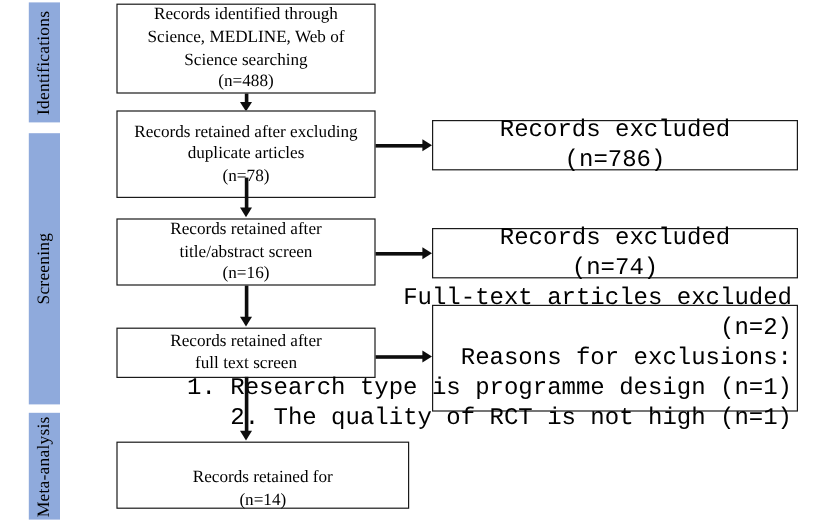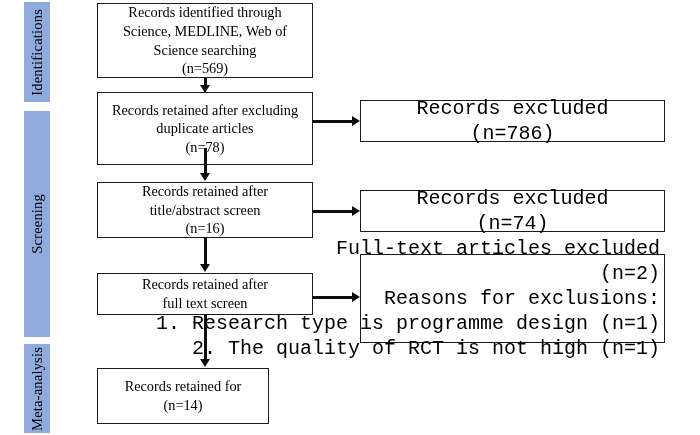--- a/index.html
+++ b/index.html
@@ -102,21 +102,21 @@
   </div>
 
   <div class="stage-bar" style="left:24px; top:344px; width:26px; height:89px;">
     <span class="stage-label">Meta-analysis</span>
   </div>
 
   <div class="node" style="left:97px; top:3px; width:216px; height:75px;">
     <span class="line">Records identified through</span>
     <span class="line">Science, MEDLINE, Web of</span>
     <span class="line">Science searching</span>
-    <span class="line">(n=569)</span>
+    <span class="line">(n=488)</span>
   </div>
 
   <div class="conn-v" style="left:203.5px; top:78px; height:9px;"></div>
   <div class="arrow-down" style="left:199.5px; top:85px;"></div>
 
   <div class="node" style="left:97px; top:92px; width:216px; height:73px;">
     <span class="line">Records retained after excluding</span>
     <span class="line">duplicate articles</span>
     <span class="line">(n=78)</span>
   </div>
@@ -161,18 +161,18 @@
     <span class="line">Full-text articles excluded</span>
     <span class="line">(n=2)</span>
     <span class="line">Reasons for exclusions:</span>
     <span class="line">1. Research type is programme design (n=1)</span>
     <span class="line">2. The quality of RCT is not high (n=1)</span>
   </div>
 
   <div class="conn-v" style="left:203.5px; top:314px; height:47px;"></div>
   <div class="arrow-down" style="left:199.5px; top:359px;"></div>
 
-  <div class="node" style="left:97px; top:368px; width:172px; height:56px;">
+  <div class="node" style="left:97px; top:368px; width:244px; height:56px;justify-content:space-between;">
     <span class="line">Records retained for</span>
     <span class="line">(n=14)</span>
   </div>
 
 </div>
 
 </body></html>

